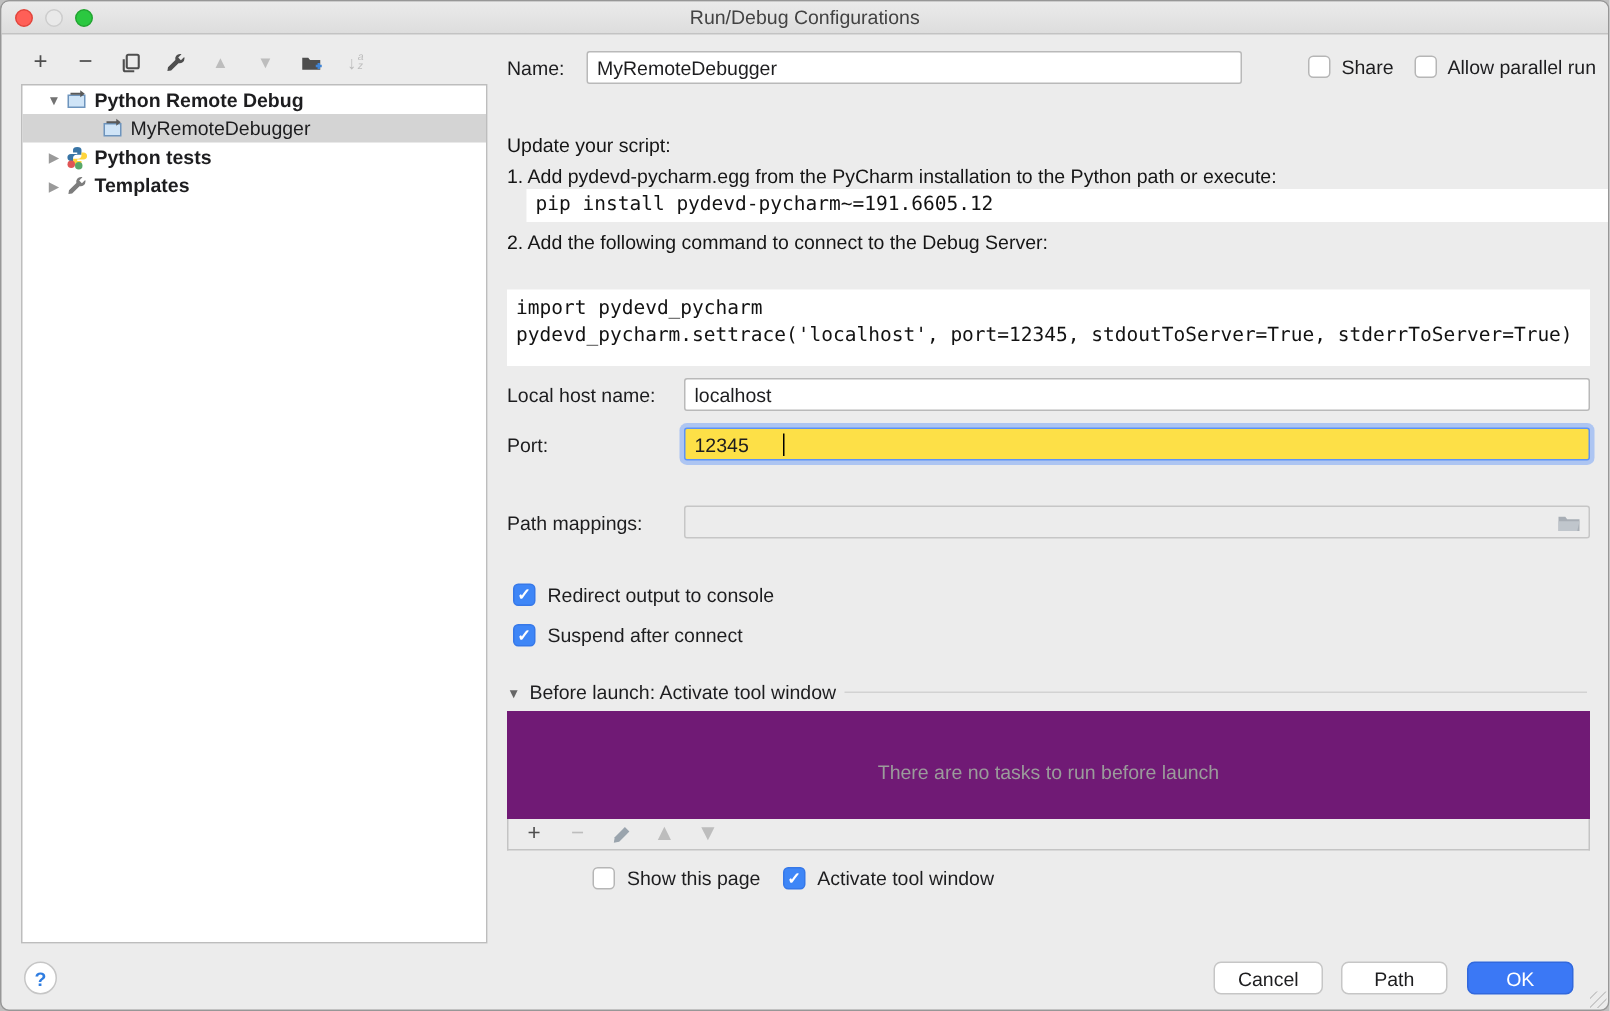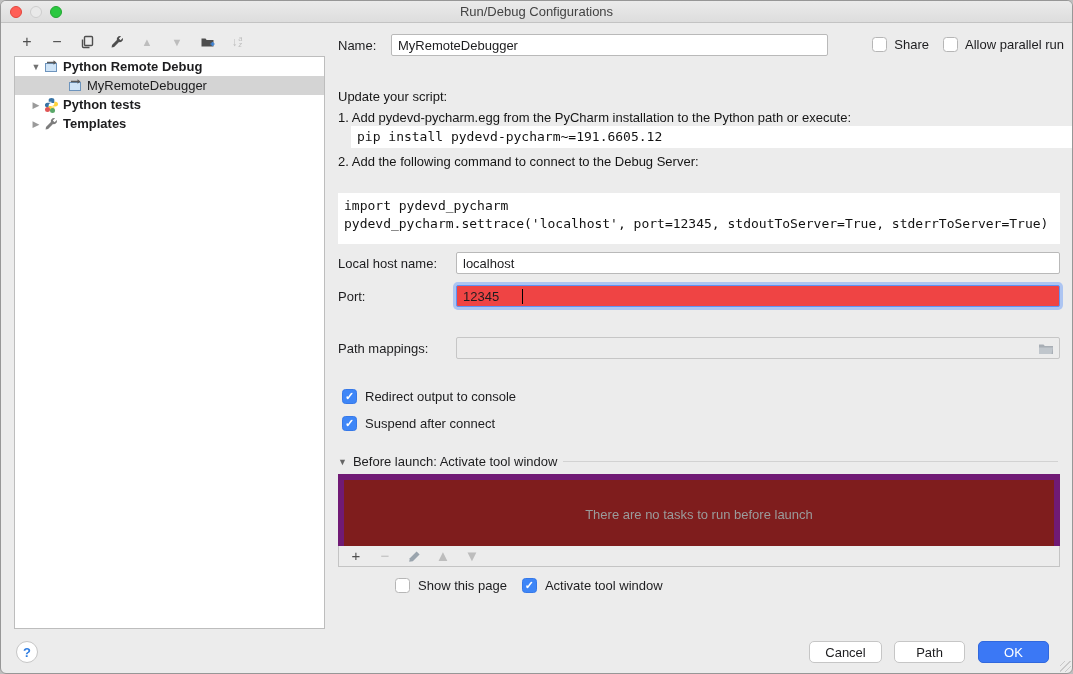--- a/index.html
+++ b/index.html
@@ -54,21 +54,21 @@
     border:1px solid #b9b9b9; border-radius:2px;
     font:13px "Liberation Sans", sans-serif; color:#1d1d1f; padding:0 6px;
   }
   .statictext { position:absolute; height:16px; line-height:16px; color:#161616; }
   .code-strip {
     position:absolute; left:337px; width:722px; background:#ffffff;
     font-family:"DejaVu Sans Mono", monospace; font-size:13px; color:#121212;
     padding:2px 6px; line-height:18px; white-space:pre;
   }
   .field-div {
-    position:absolute; display:flex; align-items:center; background:#ef4444;
+    position:absolute; display:flex; align-items:center; background:#fde047;
     border:1px solid #5e93f5; border-radius:2px; padding:0 6px; height:22px;
     box-shadow:0 0 0 3px rgba(122,166,247,0.55);
     gap:22px;
   }
   .caret { width:1px; height:15px; background:#000; margin-left:1px; }
   .disabled-field {
     position:absolute; height:22px; background:#ececec; border:1px solid #c6c6c6;
     border-radius:2px; display:flex; align-items:center; justify-content:flex-end; padding:0 5px;
   }
   
@@ -76,22 +76,22 @@
   .cb {
     width:15px; height:15px; border:1px solid #b6b6b6; border-radius:3.5px;
     background:#fff; display:inline-flex; align-items:center; justify-content:center; flex:none;
   }
   .cb.checked { background:#3e86f7; border-color:#3678e8; color:#fff; font-size:11px; font-weight:bold; }
   
   .bl-header { position:absolute; left:337px; right:14px; display:flex; align-items:center; gap:6px; }
   .bl-arrow { color:#666; font-size:9px; }
   .divline { flex:1; height:1px; background:#d2d2d2; }
   .task-box {
-    position:absolute; left:337px; width:722px; height:81px; background:#7f1d1d;
-    border:6px solid #701a75; display:flex; align-items:center; justify-content:center;
+    position:absolute; left:337px; width:722px; height:81px; background:#701a75;
+    border:4px solid #701a75; display:flex; align-items:center; justify-content:center;
   }
   .task-empty { color:#9b9b9b; }
   .task-toolbar {
     position:absolute; left:337px; width:722px; height:21px; background:#ececec;
     border:1px solid #c4c4c4; border-top:none; display:flex; align-items:center; gap:13px; padding-left:9px;
   }
   .task-toolbar .tb-btn { font-size:15px; }
   
   .btn {
     position:absolute; height:22px; background:#fff; border:1px solid #c6c6c6;

